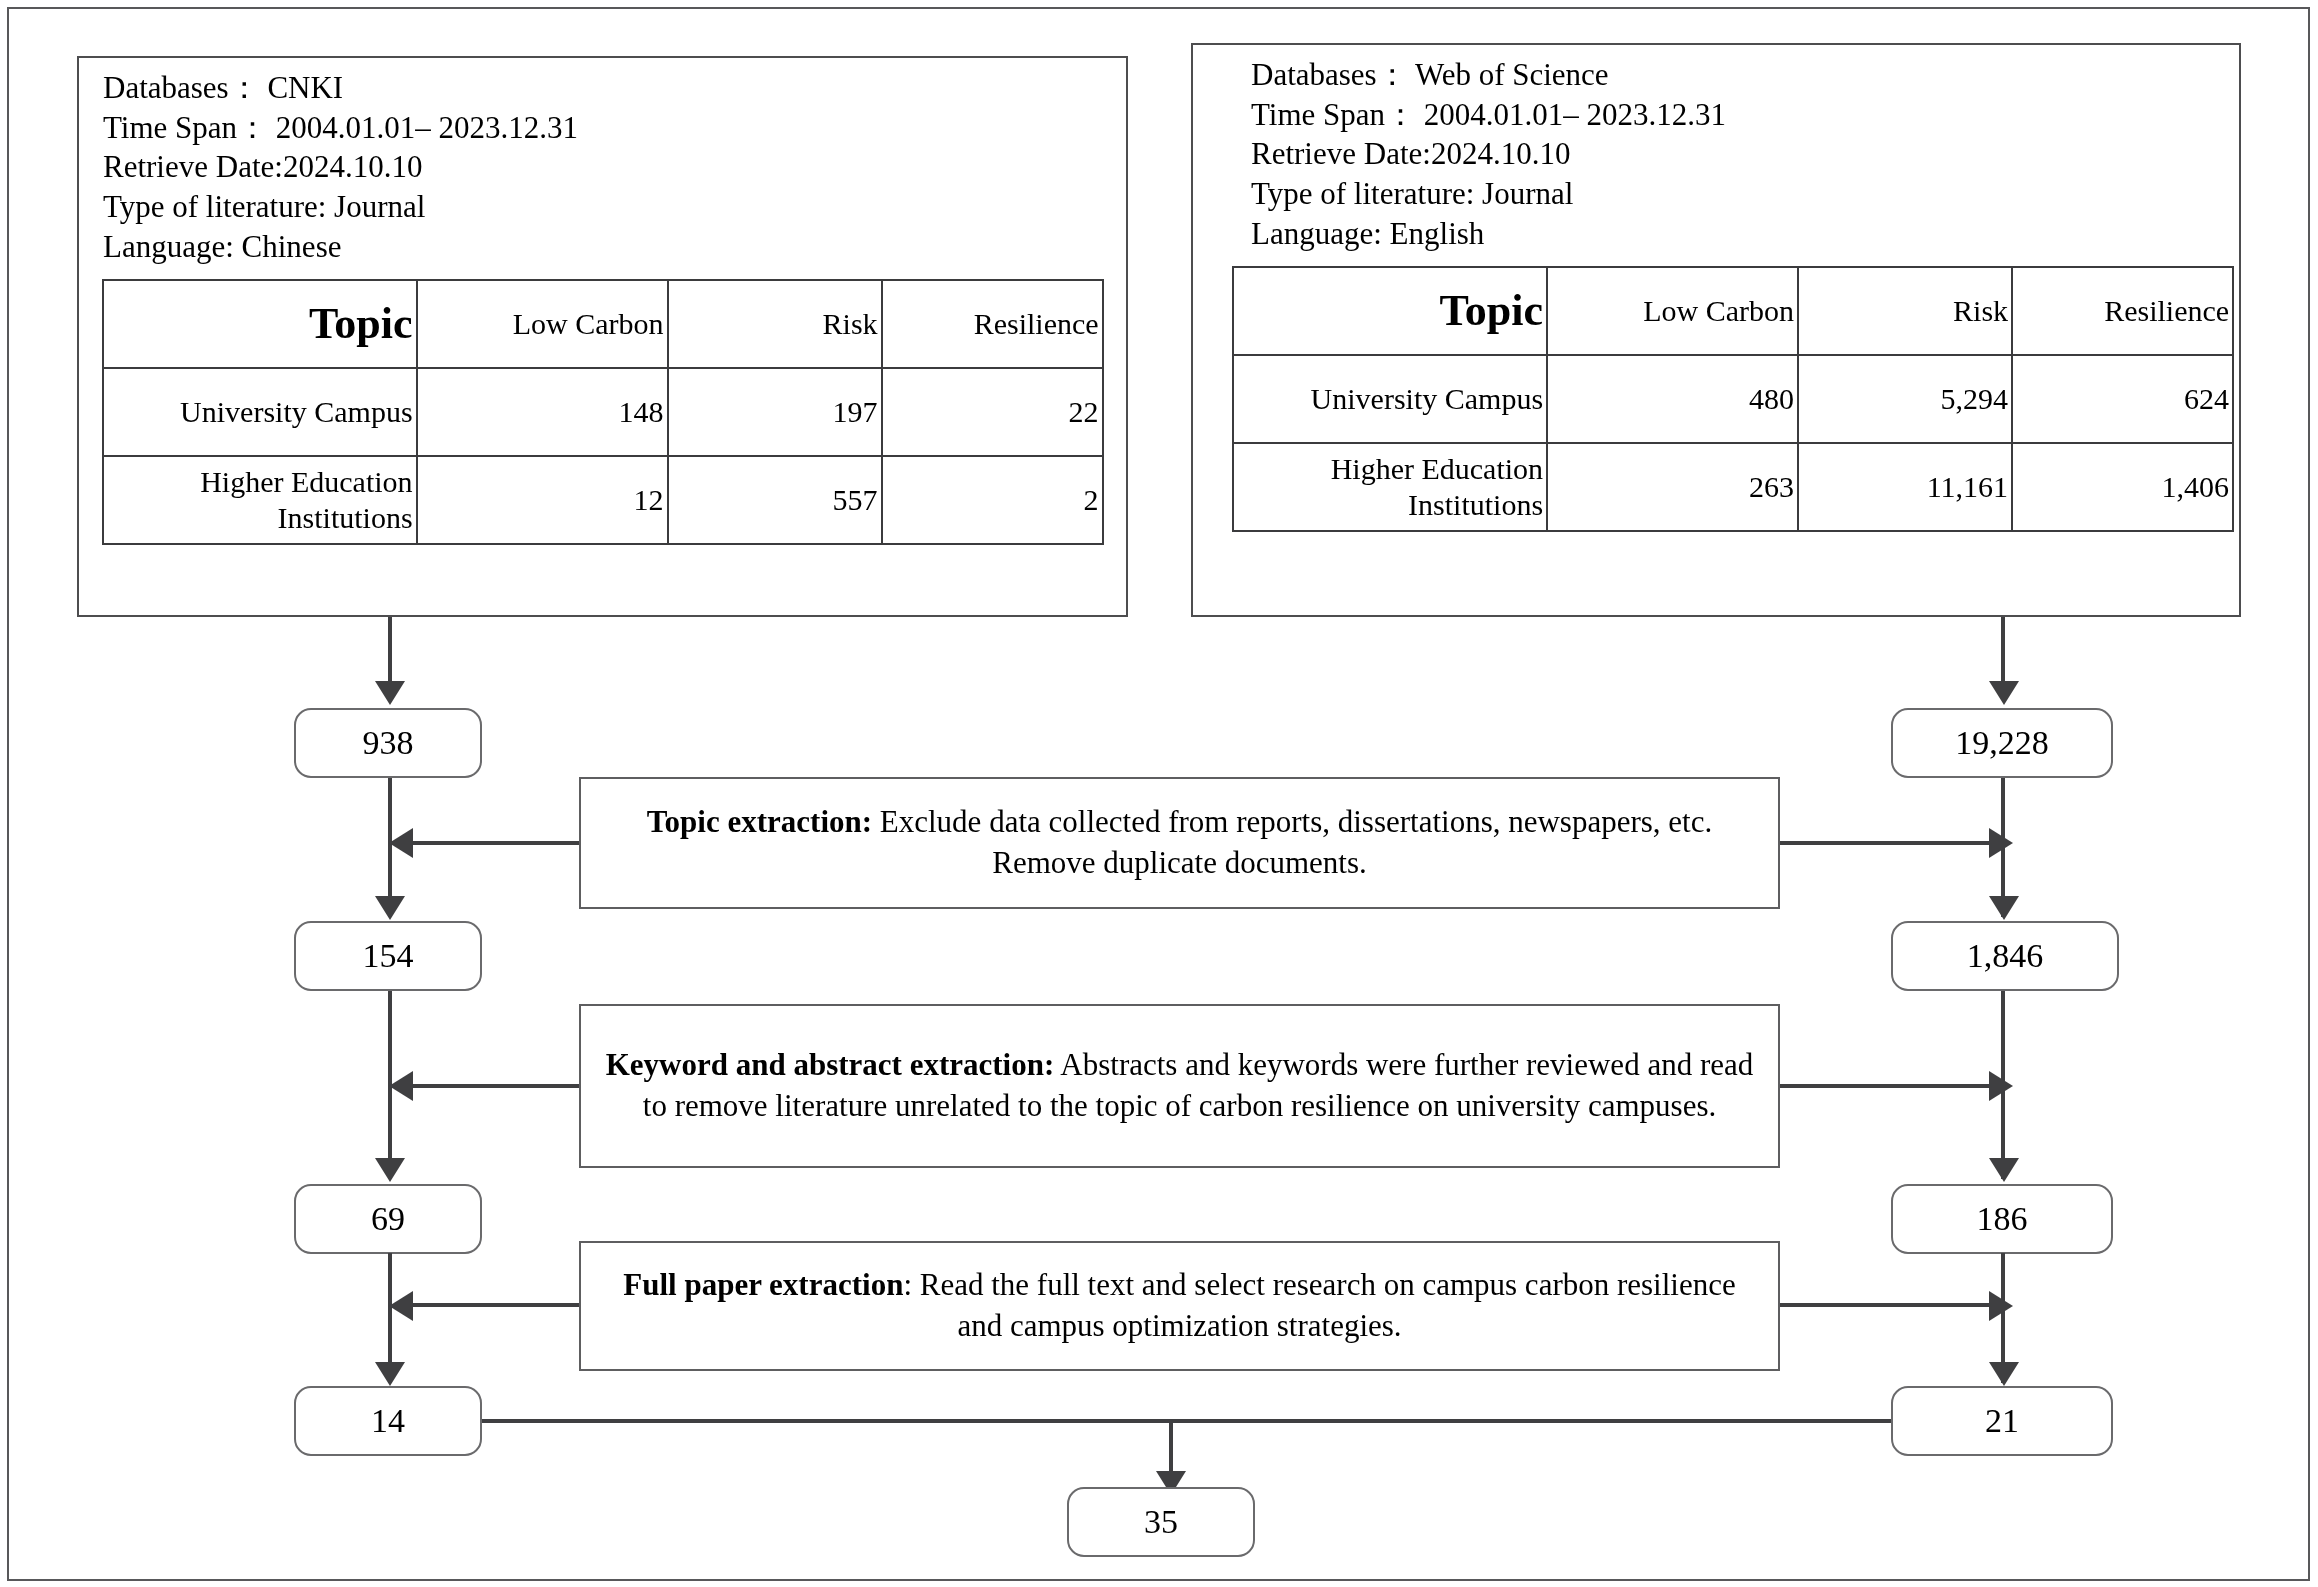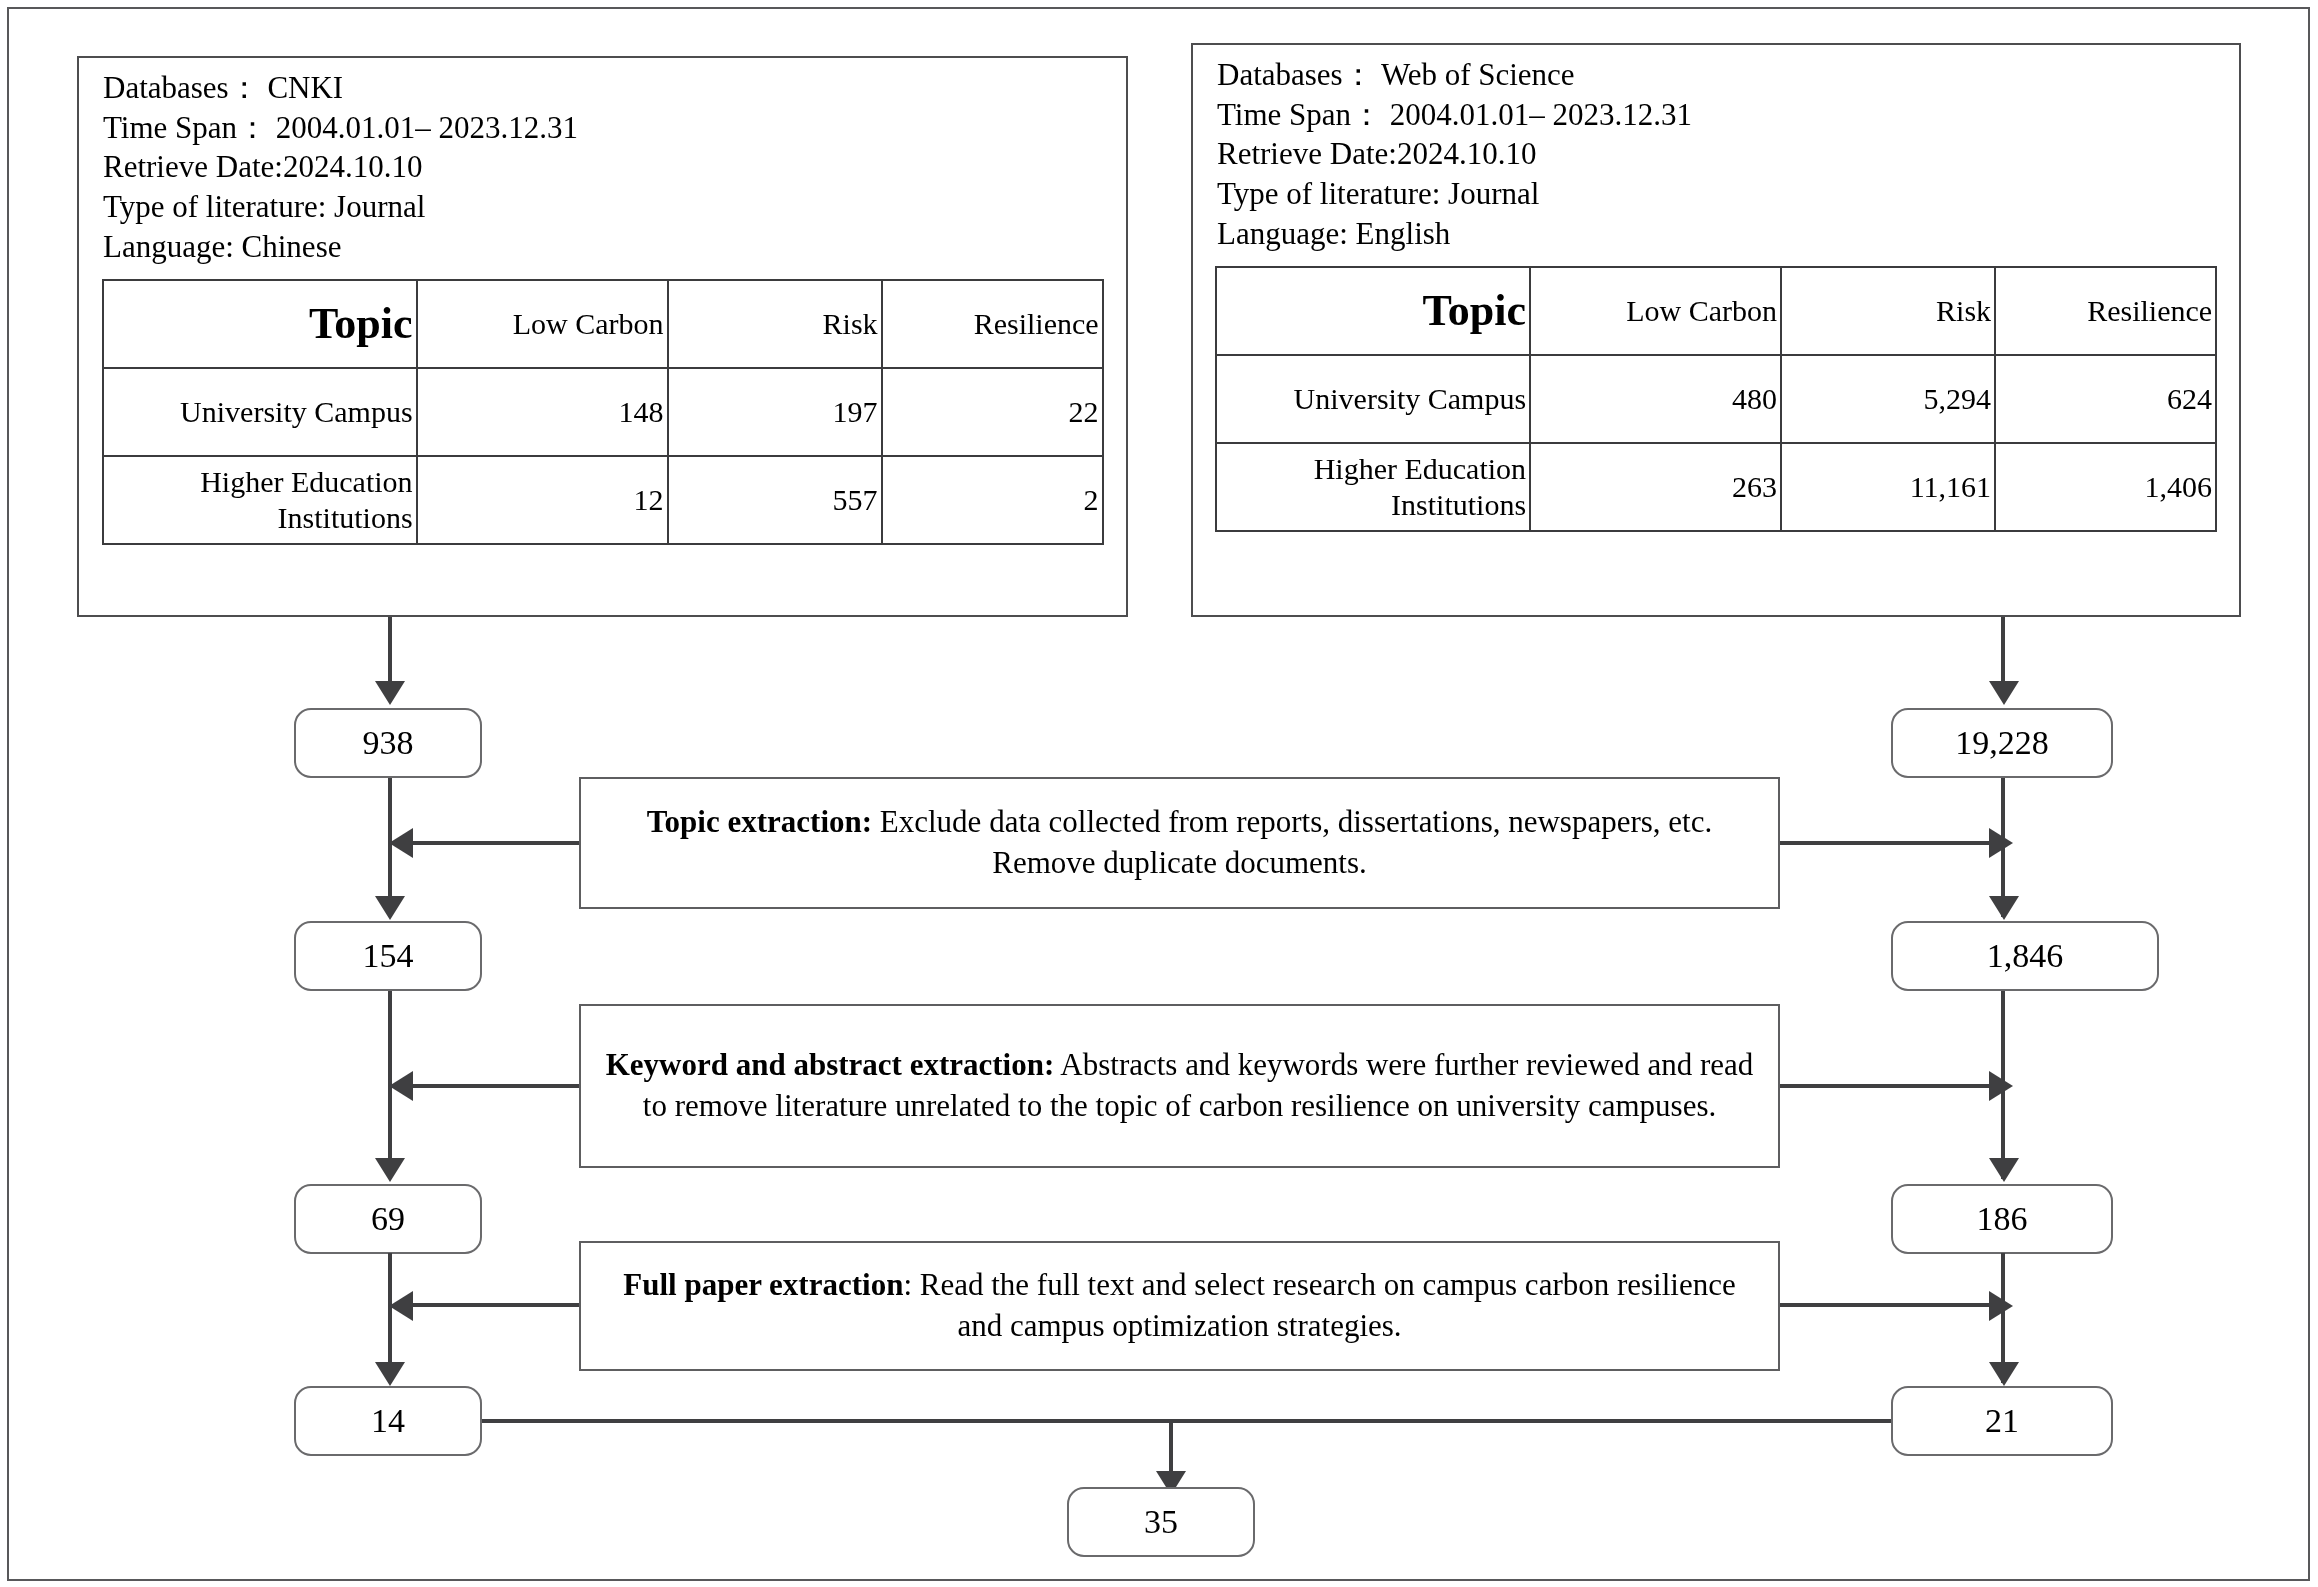--- a/index.html
+++ b/index.html
@@ -175,21 +175,21 @@
       <tr class="t-row2">
         <td>Higher Education Institutions</td>
         <td>12</td>
         <td>557</td>
         <td>2</td>
       </tr>
     </tbody>
       </table>
   </div>
 
-  <div class="source-panel" style="left:1191px; top:43px; width:1050px; height:574px;">
+  <div class="source-panel" style="left:1191px; top:43px; width:1050px; height:574px;padding-left:34px;">
     <div class="panel-meta">
       <div>
         <span>Databases：</span>
         <span>Web of Science</span>
       </div>
       <div>
         <span>Time Span：</span>
         <span>2004.01.01– 2023.12.31</span>
       </div>
       <div>Retrieve Date:2024.10.10</div>
@@ -258,21 +258,21 @@
   <div class="vline" style="left:2001px; top:617px; height:71px;"></div>
   <div class="arrow-down" style="left:1989px; top:681px;"></div>
 
   <div class="node" style="left:1891px; top:708px; width:222px; height:70px;">
     <span>19,228</span>
   </div>
 
   <div class="vline" style="left:2001px; top:778px; height:139px;"></div>
   <div class="arrow-down" style="left:1989px; top:896px;"></div>
 
-  <div class="node" style="left:1891px; top:921px; width:268px; height:70px;font-family:Liberation Serif, serif;">
+  <div class="node" style="left:1891px; top:921px; width:228px; height:70px;font-family:Liberation Serif, serif;">
     <span>1,846</span>
   </div>
 
   <div class="vline" style="left:2001px; top:991px; height:188px;"></div>
   <div class="arrow-down" style="left:1989px; top:1158px;"></div>
 
   <div class="node" style="left:1891px; top:1184px; width:222px; height:70px;">
     <span>186</span>
   </div>
 

